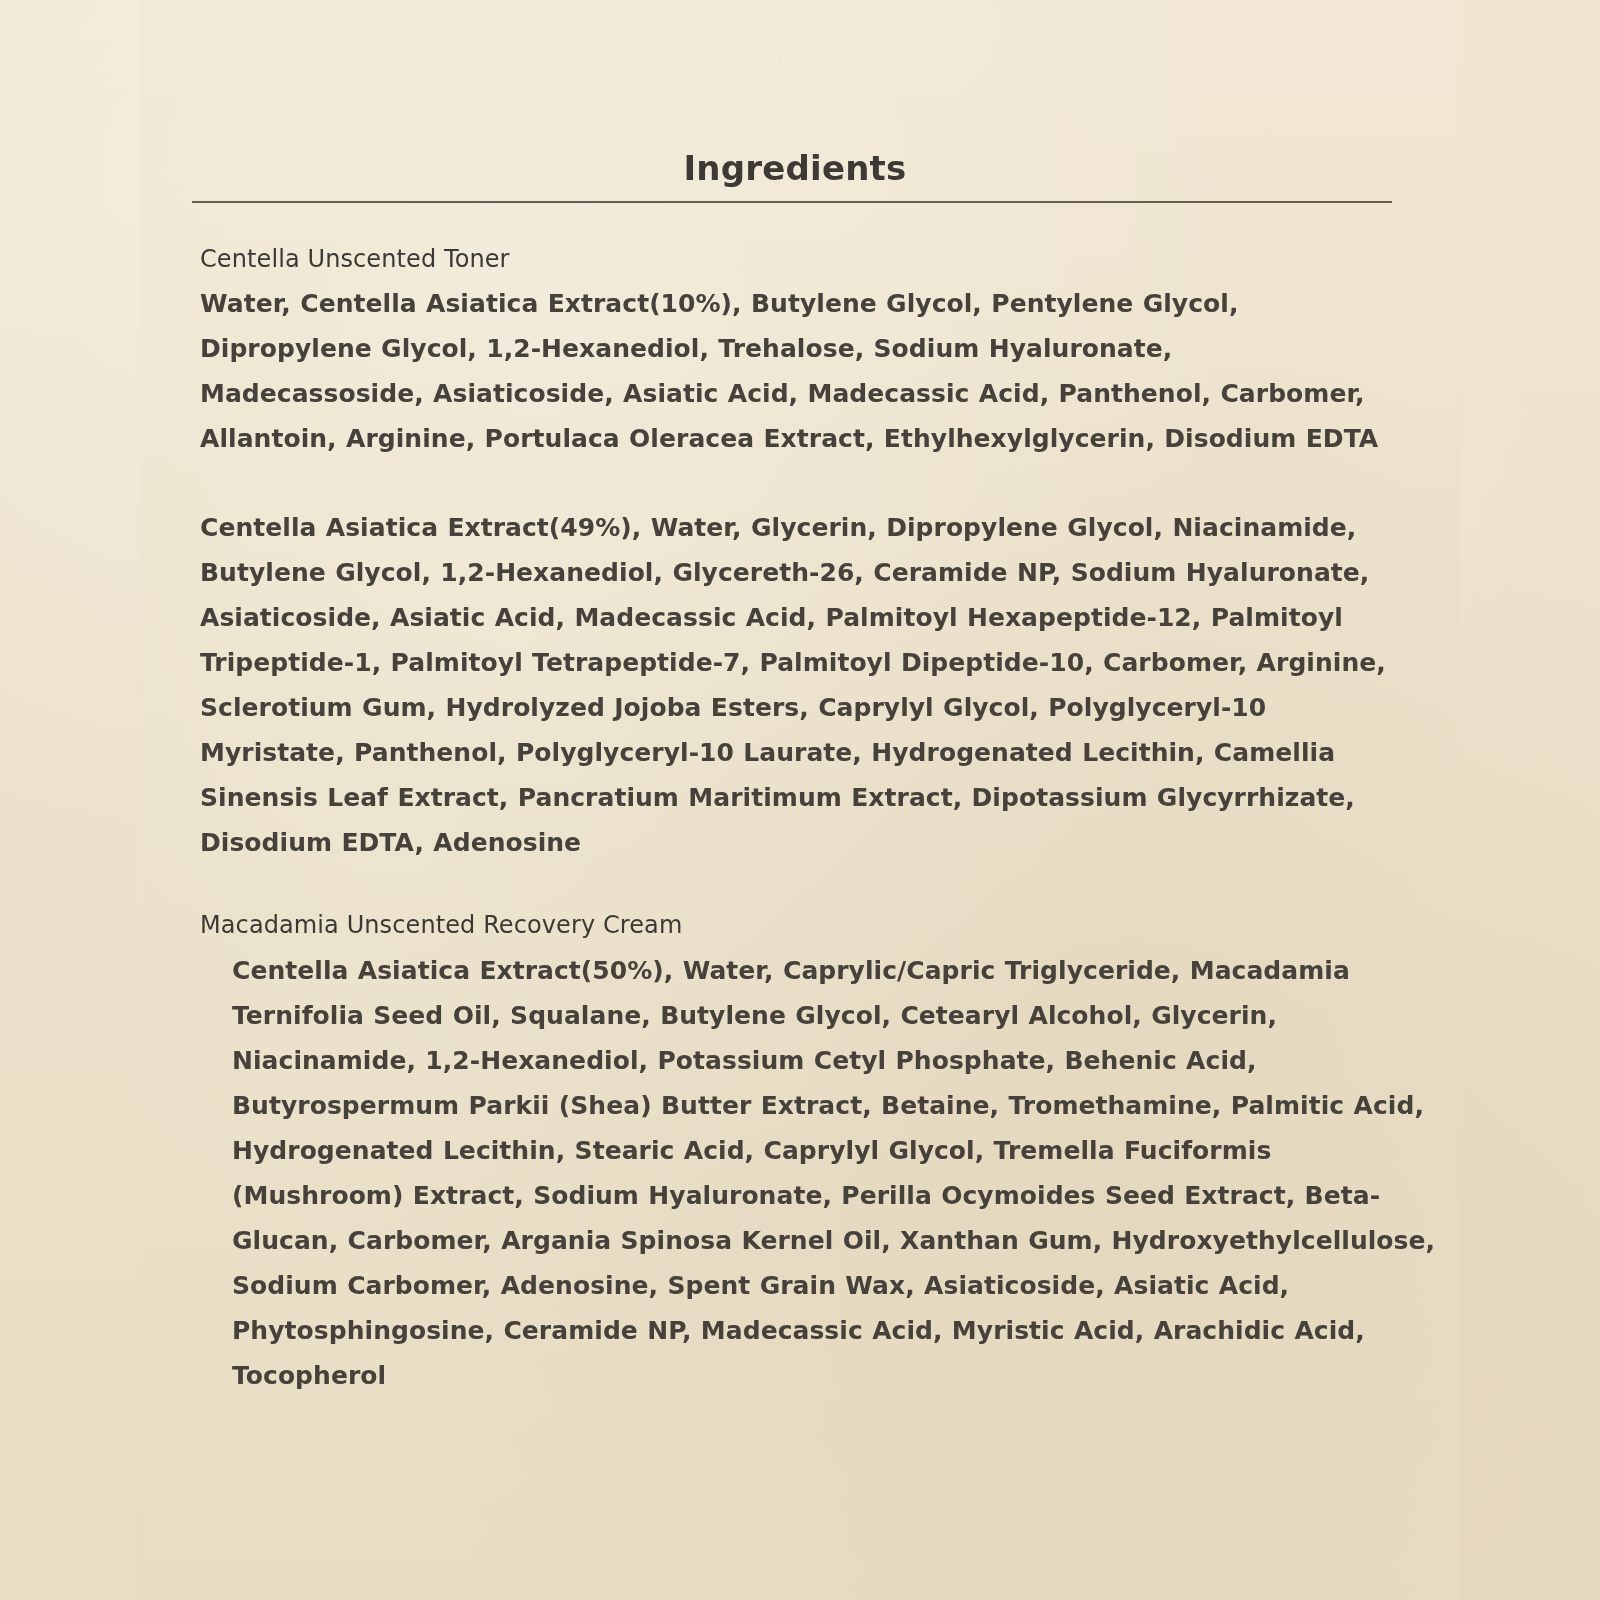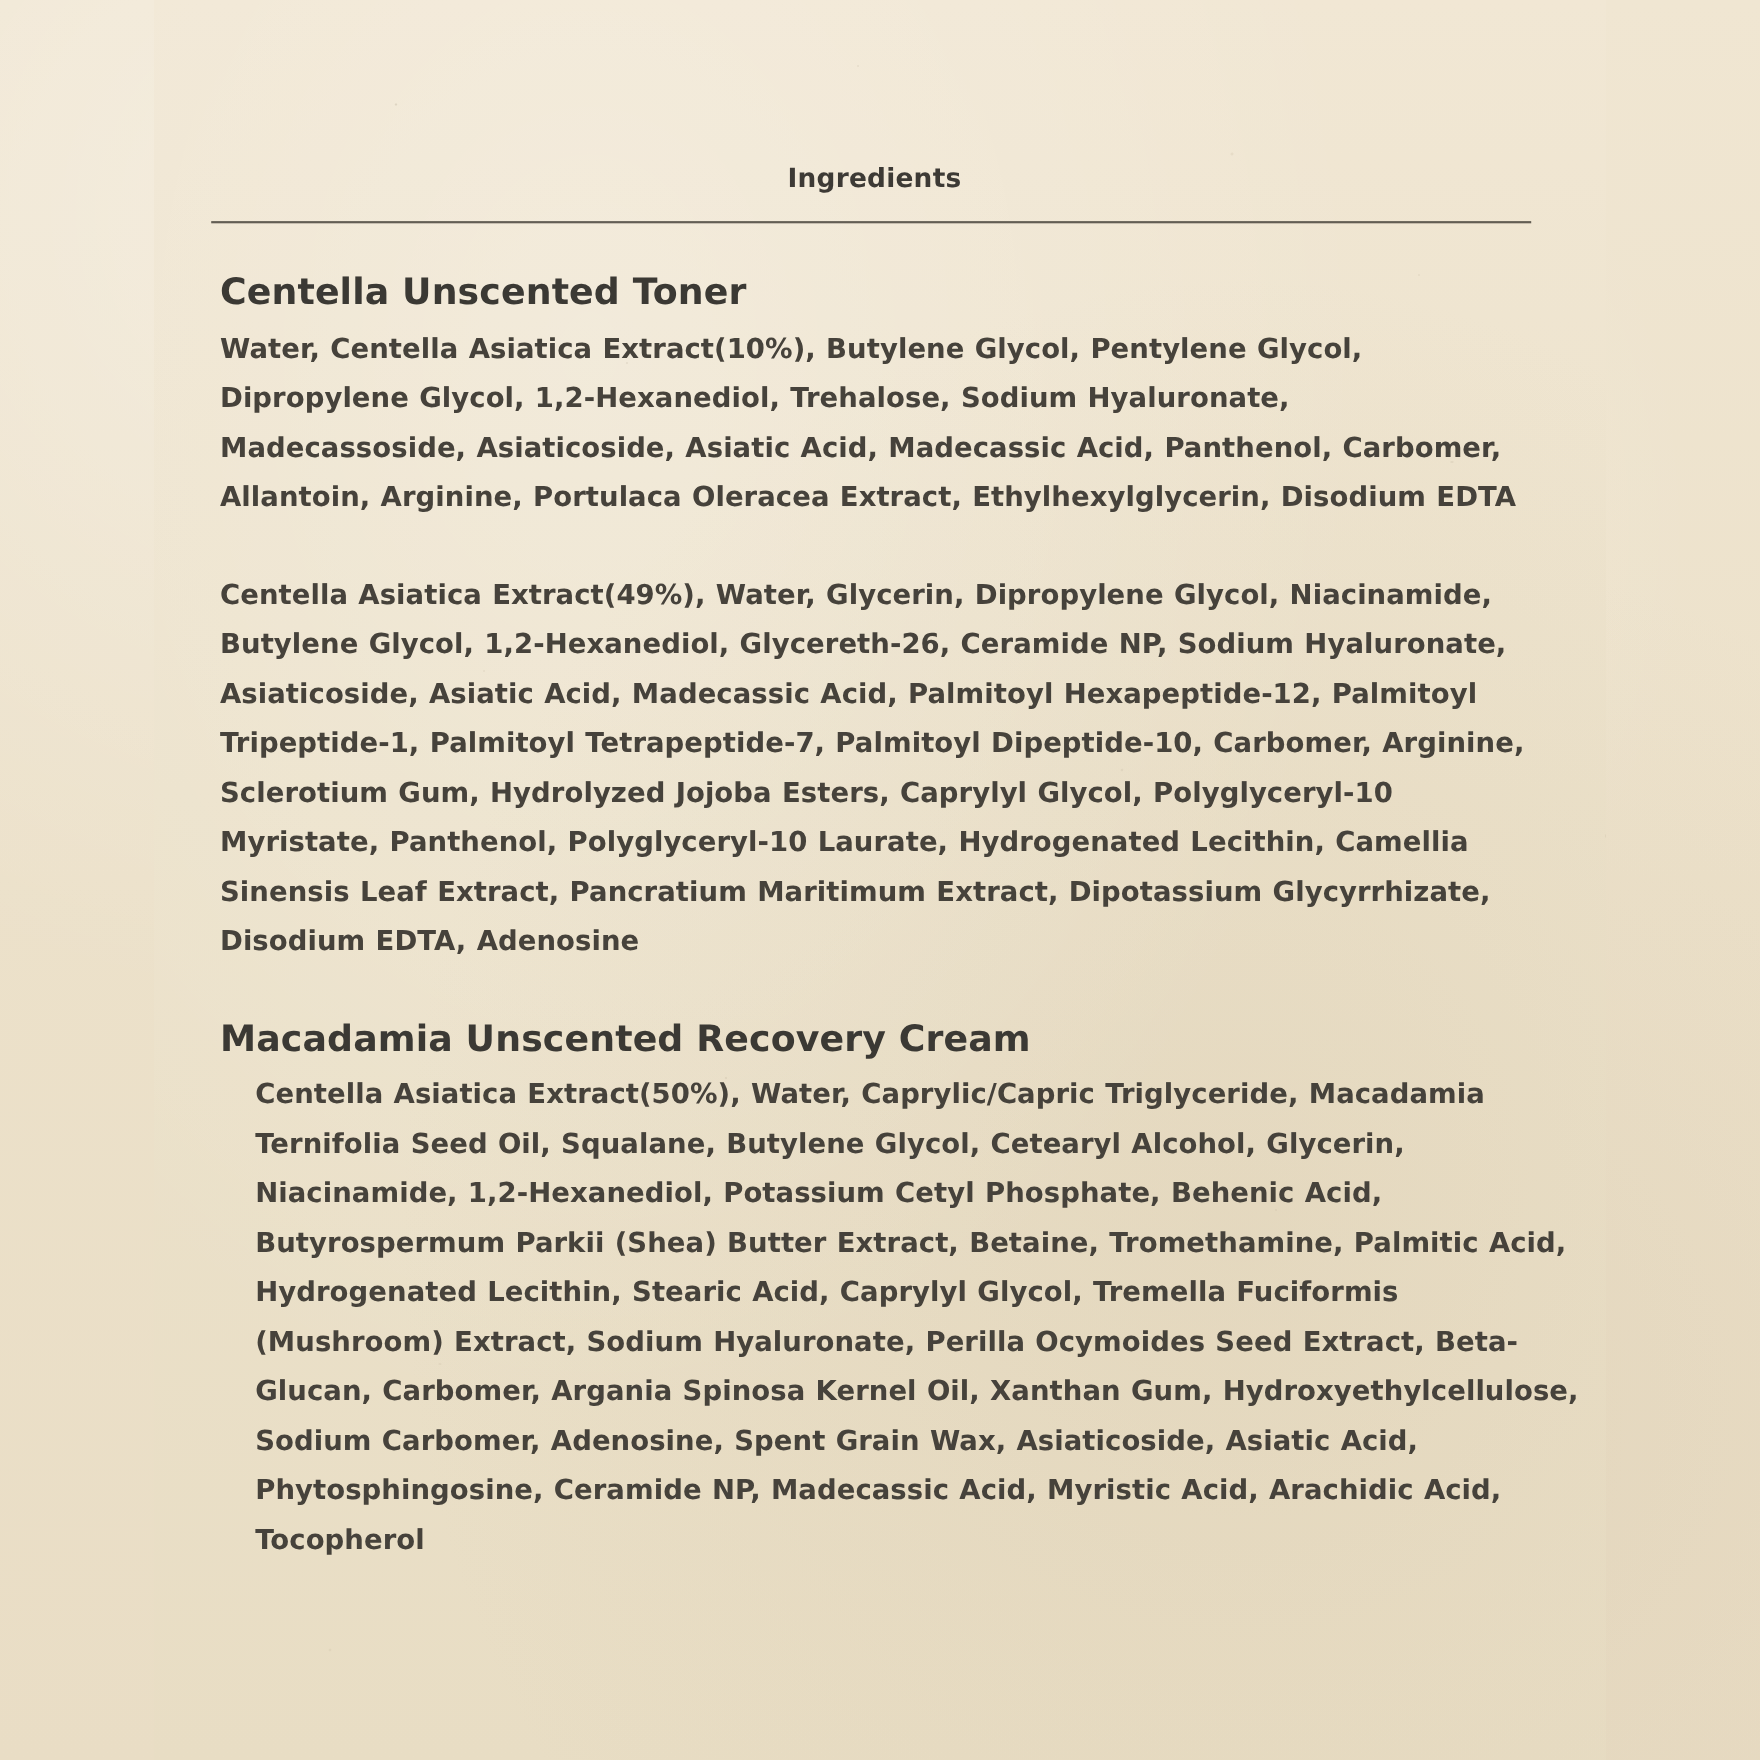--- a/index.html
+++ b/index.html
@@ -66,21 +66,21 @@
     width: 1210px;
     height: 1600px;
   }
   .doc-title {
     position: absolute;
     left: 0;
     top: 148px;
     width: 1190px;
     text-align: center;
     font-family: "DejaVu Sans", sans-serif;
-    font-size: 24px;
+    font-size: 34px;
     font-weight: 700;
     color: #3d3a35;
     letter-spacing: 0.2px;
   }
   .title-rule {
     position: absolute;
     left: -8px;
     top: 201px;
     width: 1200px;
     height: 2px;
@@ -90,22 +90,22 @@
   .sections {
     position: absolute;
     left: 0;
     top: 243px;
     width: 1205px;
   }
   .section {
     margin-bottom: 26px;
   }
   .section-title {
-    font-size: 33px;
-    font-weight: 700;
+    font-size: 24px;
+    font-weight: 400;
     color: #3b3934;
     line-height: 1.35;
     margin-bottom: 6px;
     letter-spacing: 0.1px;
   }
   .section-body {
     font-size: 25px;
     font-weight: 700;
     color: #46423b;
     line-height: 45px;

